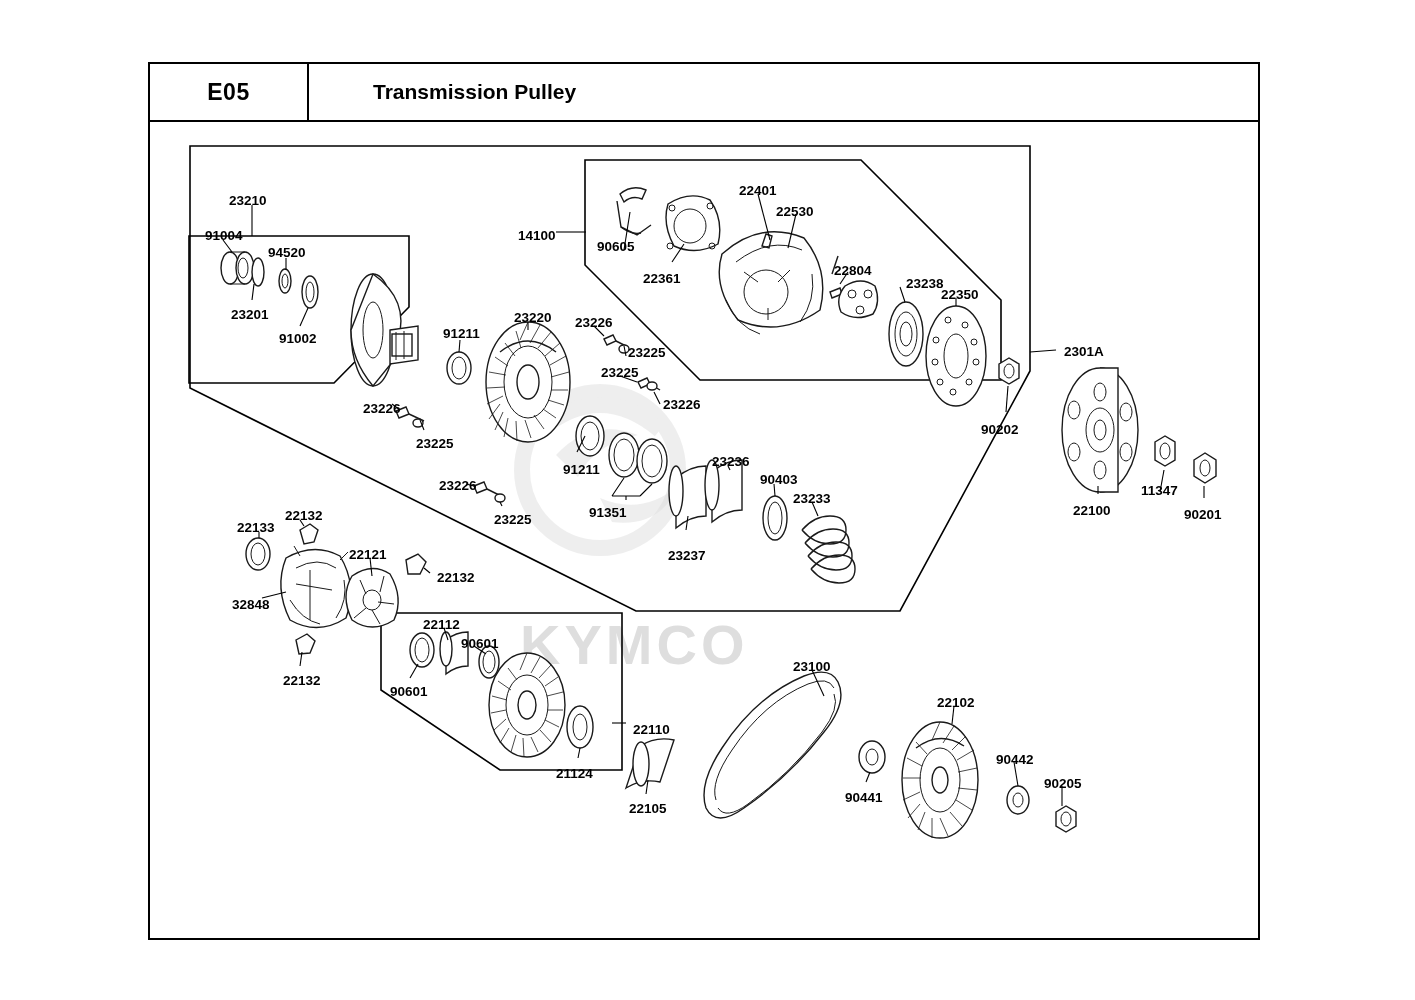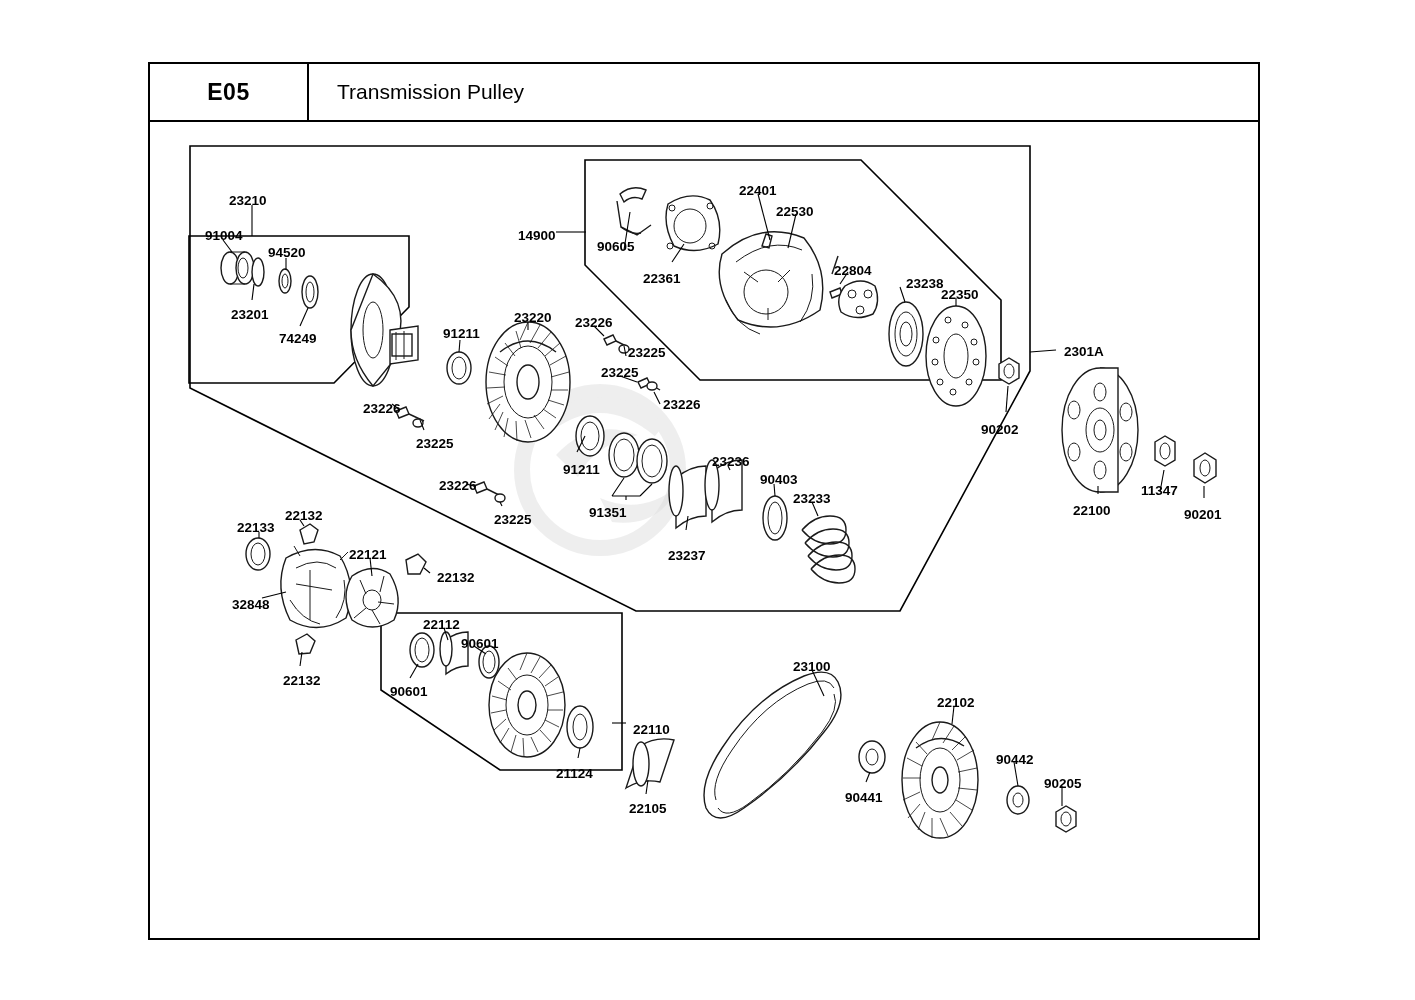--- a/index.html
+++ b/index.html
@@ -19,21 +19,21 @@
     position:absolute;left:148px;top:62px;width:161px;height:60px;
     border:2px solid #000;box-sizing:border-box;
     display:flex;align-items:center;justify-content:center;
   }
   .title-code{font-size:23px;font-weight:bold;letter-spacing:.5px;}
   .title-bar{
     position:absolute;left:309px;top:62px;width:951px;height:60px;
     border-top:2px solid #000;border-right:2px solid #000;border-bottom:2px solid #000;
     box-sizing:border-box;display:flex;align-items:center;
   }
-  .title-text{font-size:21px;font-weight:normal;padding-left:28px;}
+  .title-text{font-size:21px;font-weight:bold;padding-left:64px;}
   .page-number{
     position:absolute;left:0;top:950px;width:1415px;text-align:center;
     font-size:17px;font-weight:bold;letter-spacing:1px;
   }
 
   
   #art{position:absolute;left:0;top:0;width:1415px;height:1000px;}
 
   
   .lbl{
@@ -52,20 +52,21 @@
 
   <div class="outer-frame"></div>
 
   <div class="title-cell">
     <span class="title-code">E05</span>
   </div>
   <div class="title-bar">
     <span class="title-text">Transmission Pulley</span>
   </div>
 
+  <div class="wm wm-text">KYMCO</div>
 
   <svg id="art" viewBox="0 0 1415 1000" xmlns="http://www.w3.org/2000/svg">
     <defs>
       <style>
         .s{fill:none;stroke:#1a1a1a;stroke-width:1.4;}
         .sf{fill:#fff;stroke:#1a1a1a;stroke-width:1.4;}
         .thin{fill:none;stroke:#1a1a1a;stroke-width:1;}
         .ld{fill:none;stroke:#000;stroke-width:1.1;}
         .grp{fill:none;stroke:#000;stroke-width:1.6;}
         .hat{fill:none;stroke:#1a1a1a;stroke-width:0.8;}
@@ -409,30 +410,30 @@
       <path d="M954 706 L952 724"></path>
       <path d="M1014 762 L1018 786"></path>
       <path d="M1062 786 L1062 806"></path>
     </g>
   </svg>
 
   <div class="lbl" style="left:229px;top:194px;">23210</div>
   <div class="lbl" style="left:205px;top:229px;">91004</div>
   <div class="lbl" style="left:268px;top:246px;text-align:right;">94520</div>
   <div class="lbl" style="left:231px;top:308px;">23201</div>
-  <div class="lbl" style="left:279px;top:332px;">74249</div>
+  <div class="lbl" style="left:279px;top:332px;">91002</div>
   <div class="lbl" style="left:363px;top:402px;">23226</div>
   <div class="lbl" style="left:416px;top:437px;">23225</div>
   <div class="lbl" style="left:443px;top:327px;">91211</div>
   <div class="lbl" style="left:514px;top:311px;">23220</div>
   <div class="lbl" style="left:575px;top:316px;">23226</div>
   <div class="lbl" style="left:628px;top:346px;">23225</div>
   <div class="lbl" style="left:601px;top:366px;">23225</div>
   <div class="lbl" style="left:663px;top:398px;">23226</div>
-  <div class="lbl" style="left:518px;top:229px;">14900</div>
+  <div class="lbl" style="left:518px;top:229px;">14100</div>
   <div class="lbl" style="left:597px;top:240px;">90605</div>
   <div class="lbl" style="left:643px;top:272px;">22361</div>
   <div class="lbl" style="left:739px;top:184px;">22401</div>
   <div class="lbl" style="left:776px;top:205px;">22530</div>
   <div class="lbl" style="left:834px;top:264px;">22804</div>
   <div class="lbl" style="left:886px;top:277px;margin-left:20px;">23238</div>
   <div class="lbl" style="left:941px;top:288px;">22350</div>
   <div class="lbl" style="left:981px;top:423px;">90202</div>
   <div class="lbl" style="left:1064px;top:345px;">2301A</div>
   <div class="lbl" style="left:1073px;top:504px;">22100</div>

